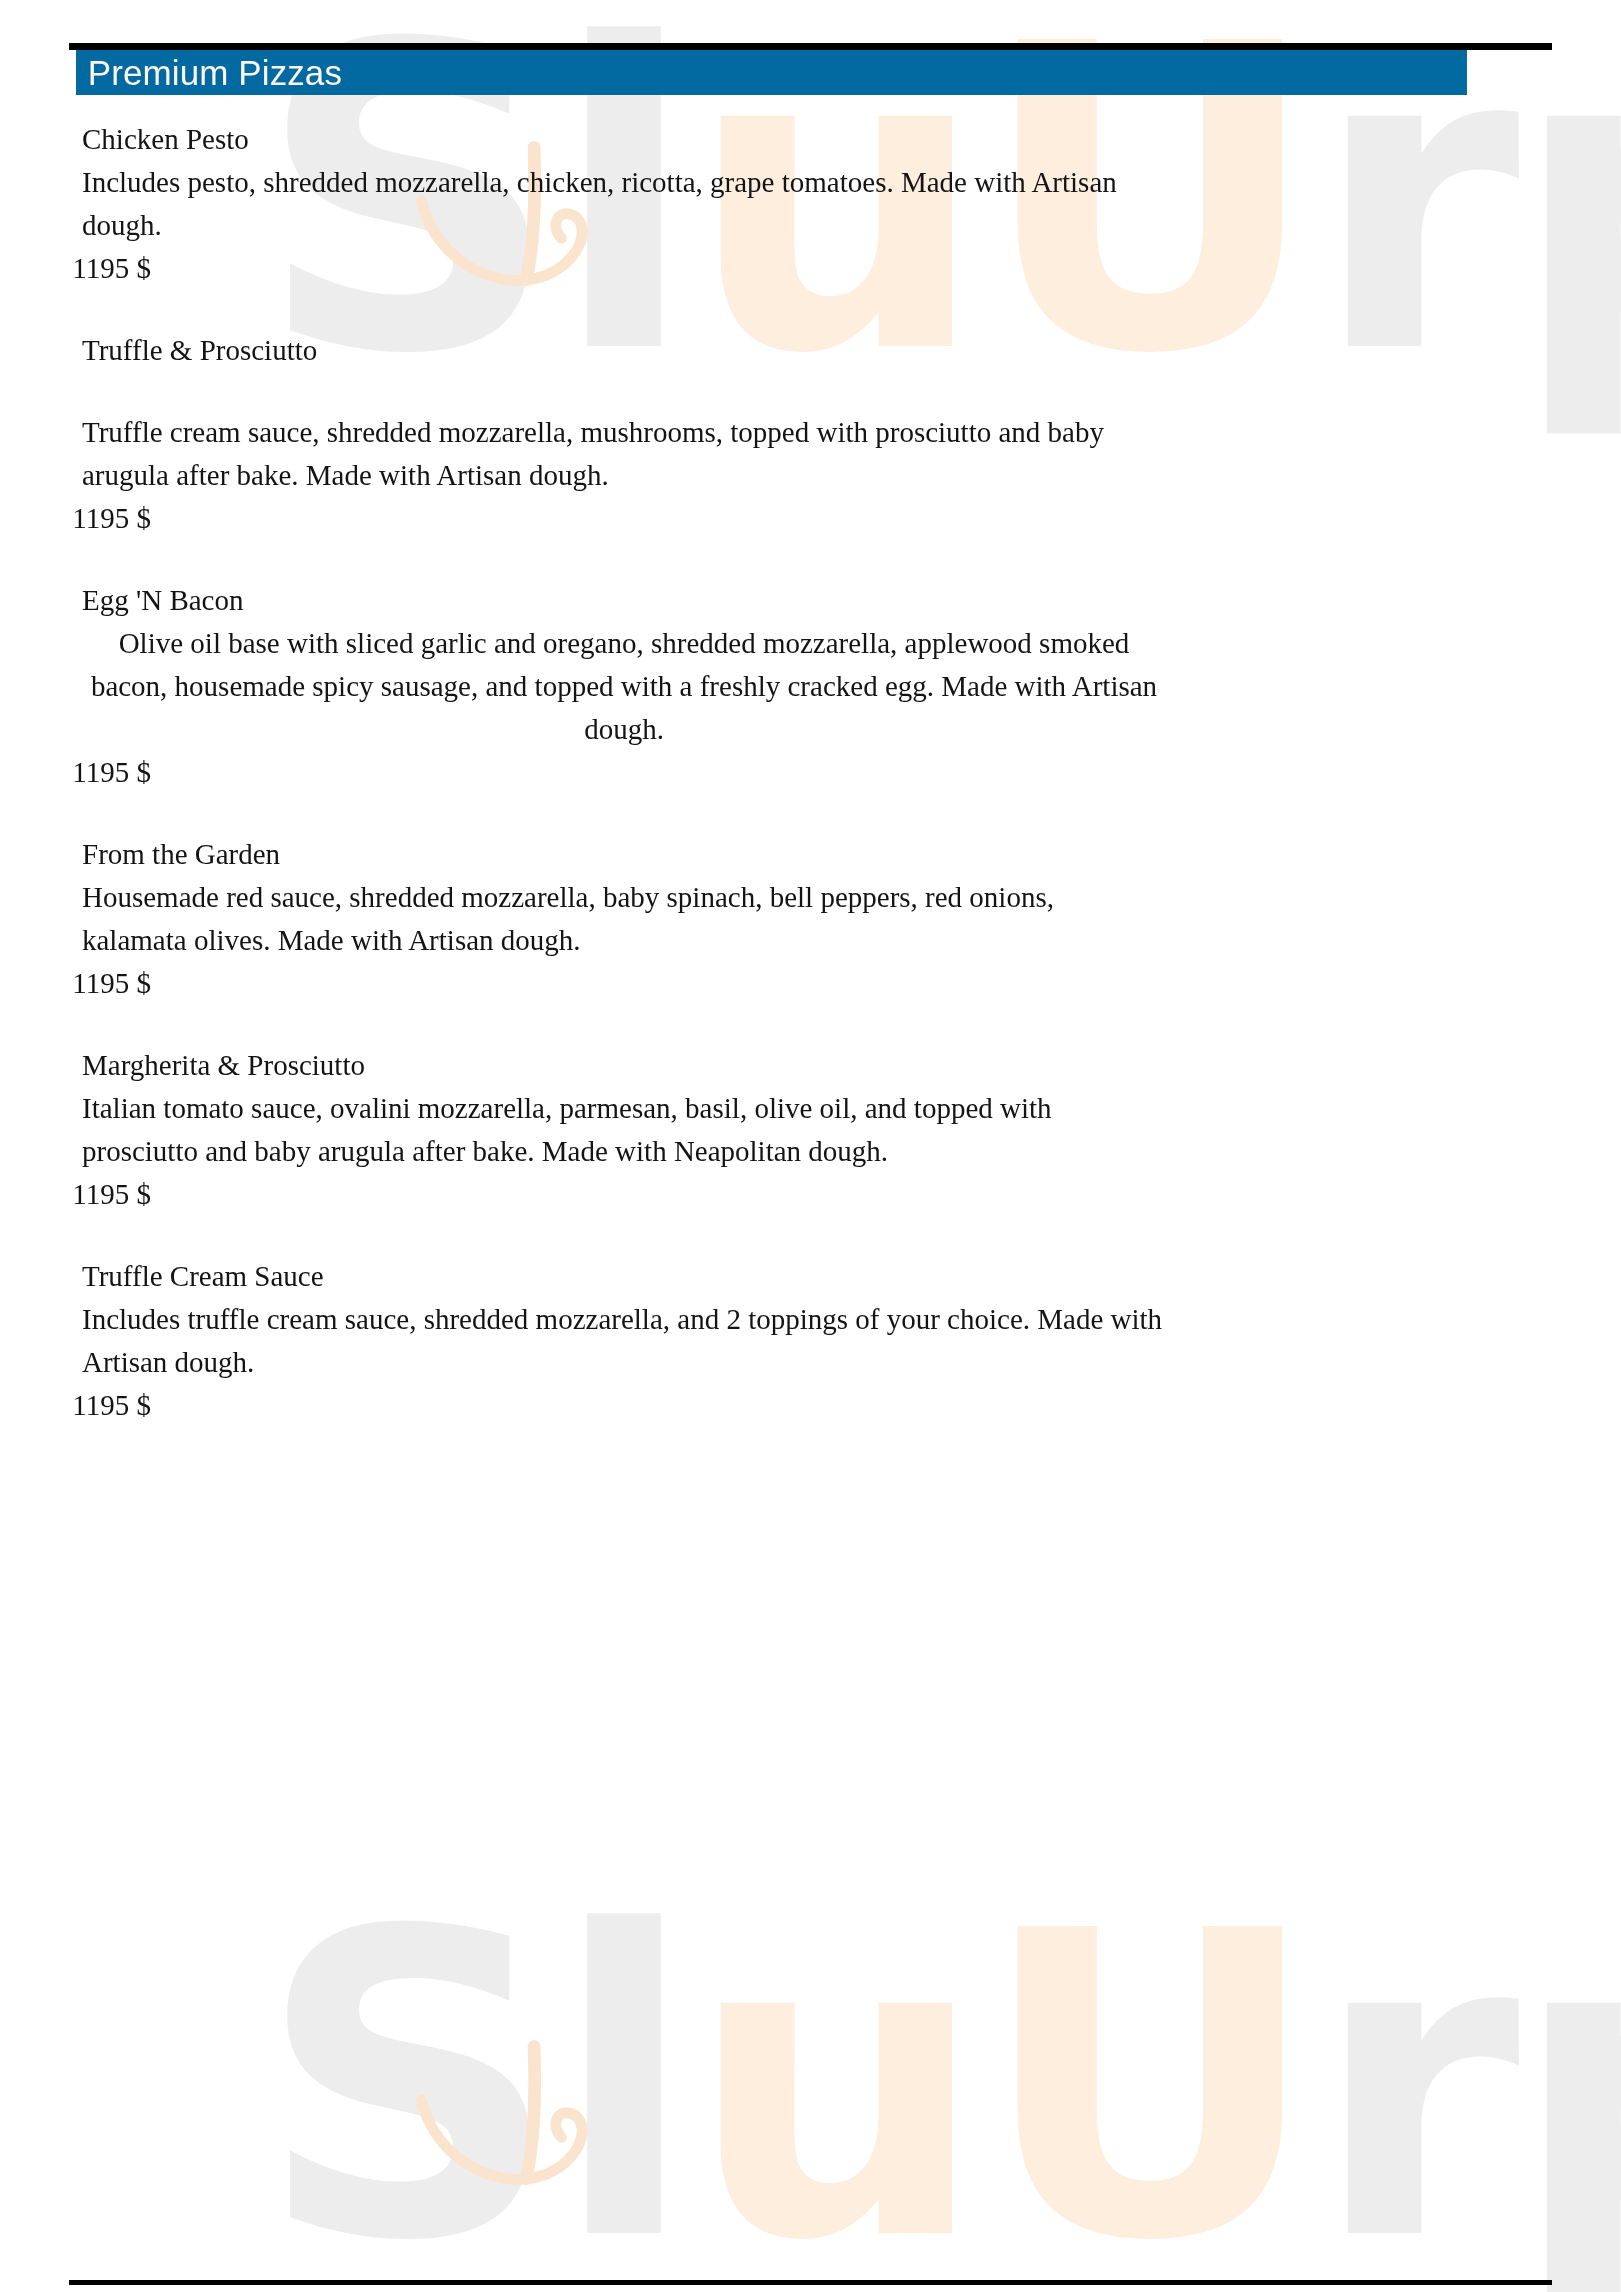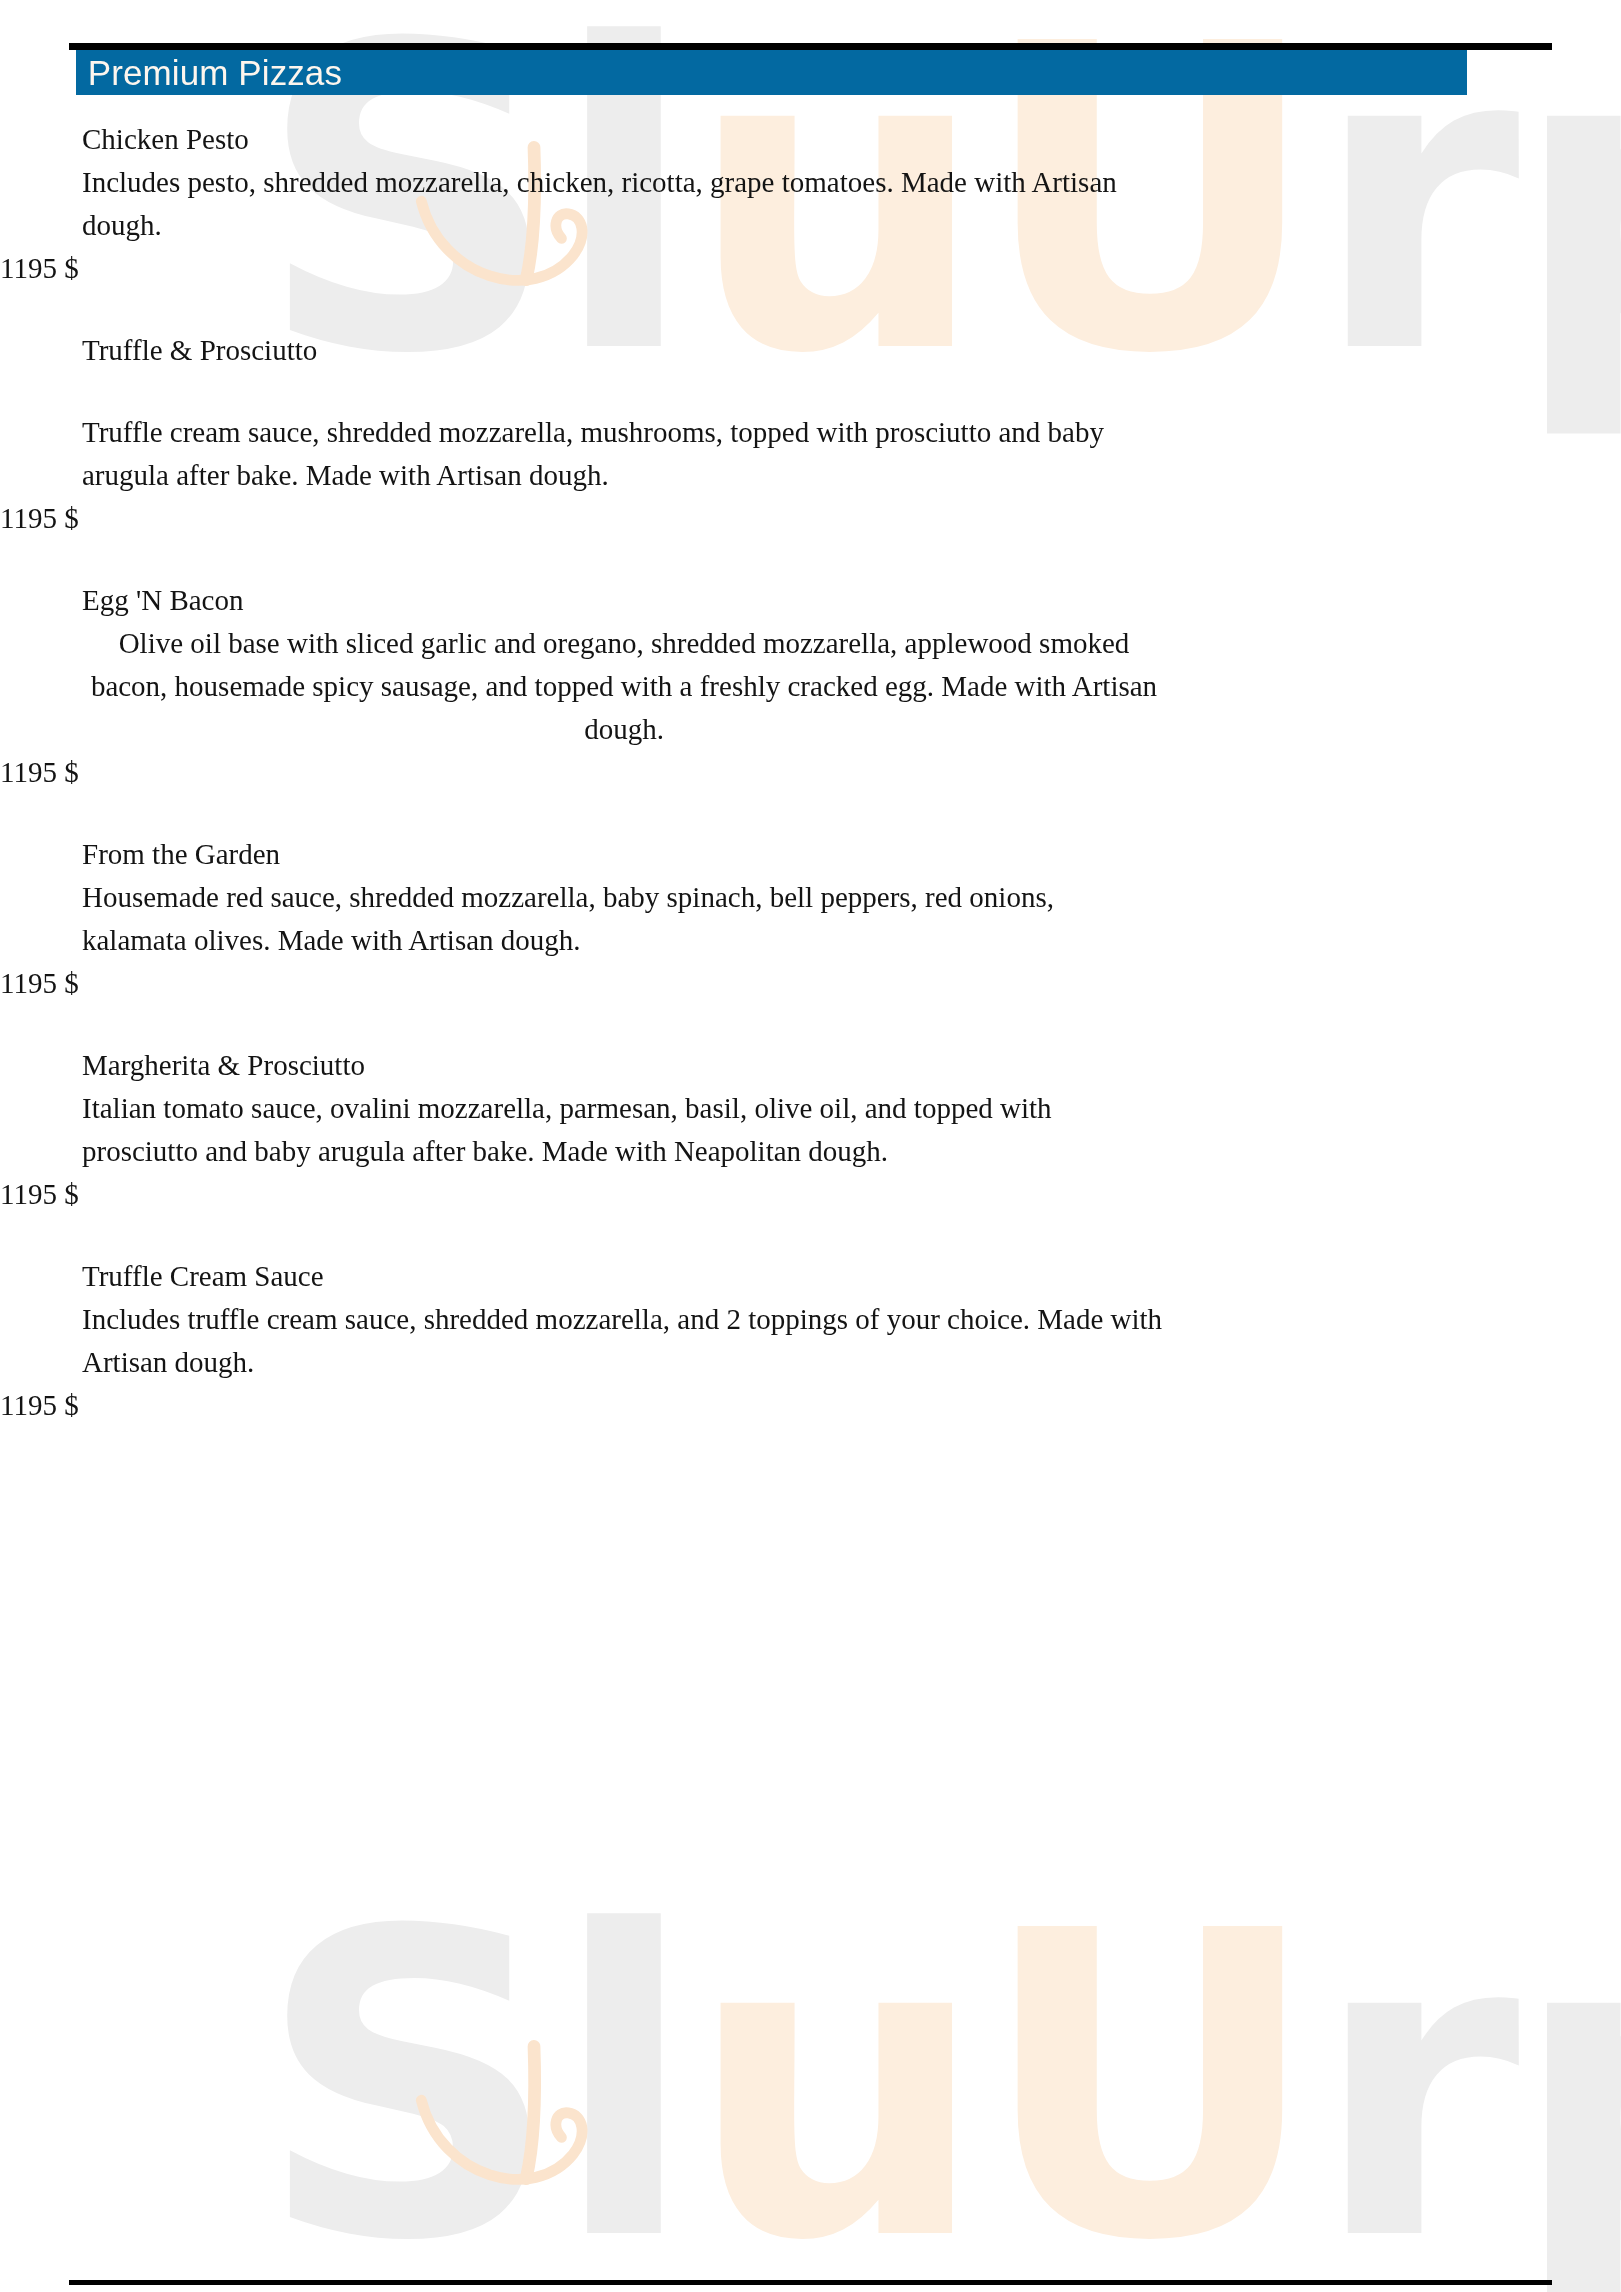--- a/index.html
+++ b/index.html
@@ -132,21 +132,21 @@
     color: #141414;
     max-width: 1137px;
   }
   .item-price {
     font-size: 29px;
     line-height: 43px;
     color: #141414;
     white-space: nowrap;
     padding-right: 25px;
     min-width: 176px;
-    text-align: left;
+    text-align: right;
     flex: 0 0 auto;
   }
 
   
   .w-1 .item-desc { max-width: 1059px; }
   .w-2 .item-desc { max-width: 1147px; margin-top: 39px; }
   .w-3 .item-desc { max-width: 1108px; text-align: center; }
   .w-4 .item-desc { max-width: 1029px; }
   .w-5 .item-desc { max-width: 1098px; }
   .w-6 .item-desc { max-width: 1127px; }

